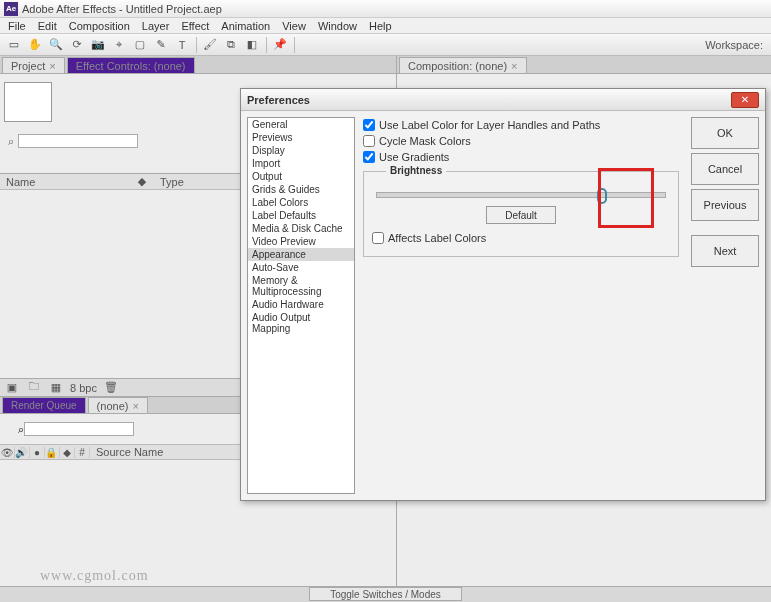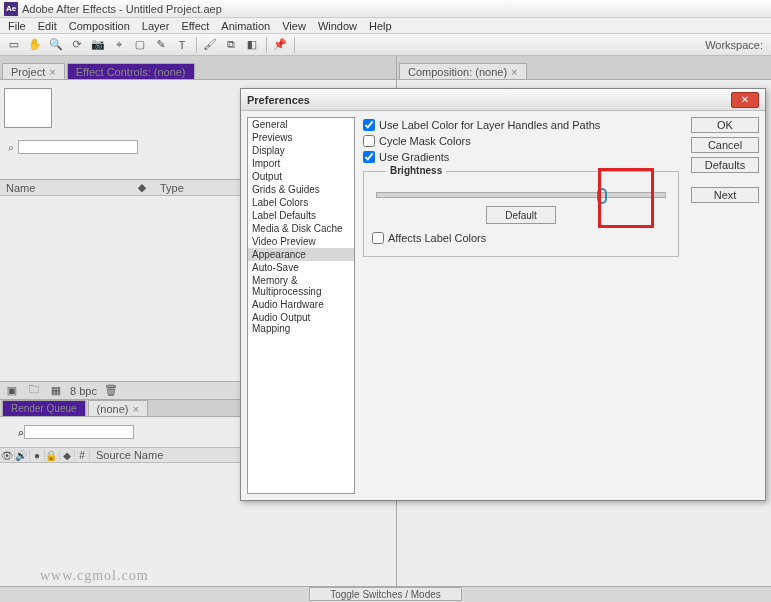--- a/index.html
+++ b/index.html
@@ -20,21 +20,21 @@
 .toolbar .sep { width:1px; height:16px; background:#bbb; margin:0 3px; }
 .toolbar .spacer { flex:1; }
 .toolbar .wslabel { color:#555; margin-right:4px; }
 
 
 .main { position:relative; height:calc(602px - 18px - 16px - 22px); display:flex; }
 .left-col { width:397px; display:flex; flex-direction:column; border-right:1px solid #aaa; }
 .right-col { flex:1; display:flex; flex-direction:column; }
 
 
-.panel-tabs { height:24px; background:#cfcfcf; display:flex; align-items:flex-end; border-bottom:1px solid #aaa; padding-left:2px; }
+.panel-tabs { height:18px; background:#cfcfcf; display:flex; align-items:flex-end; border-bottom:1px solid #aaa; padding-left:2px; }
 .panel-tab { height:16px; background:#e4e4e4; border:1px solid #aaa; border-bottom:none; padding:0 8px; display:flex; align-items:center; color:#555; margin-right:2px; font-size:10px; }
 .panel-tab.inactive { background:#4c1d95; color:#888; }
 .panel-tab .x { margin-left:4px; color:#888; }
 
 
 .project-panel { background:#ededed; flex:0 0 auto; height:100px; border-bottom:1px solid #aaa; position:relative; }
 .thumb { position:absolute; left:4px; top:8px; width:48px; height:40px; background:#fff; border:1px solid #999; }
 .search-row { position:absolute; left:4px; top:60px; display:flex; align-items:center; }
 .search-row .mag { width:14px; text-align:center; color:#666; }
 .search-row input { width:120px; height:14px; border:1px solid #aaa; background:#fff; padding:0 2px; }
@@ -84,21 +84,21 @@
 .chk-row input { margin-right:4px; width:12px; height:12px; }
 
 .slider-group { border:1px solid #bbb; margin-top:6px; padding:6px 8px 10px 8px; position:relative; }
 .slider-group .legend { position:absolute; top:-7px; left:6px; background:#f2f2f2; padding:0 4px; font-weight:bold; color:#333; font-size:10px;margin-left:16px; }
 .slider-track { position:relative; height:6px; background:#d4d4d4; border:1px solid #aaa; margin:14px 4px 8px 4px; }
 .slider-thumb { position:absolute; top:-5px; width:10px; height:16px; border:2px solid #3a8aa8; border-radius:6px; background:transparent; transform:translateX(-50%); }
 .default-btn { display:block; margin:4px auto 0 auto; width:70px; height:18px; background:#efefef; border:1px solid #999; font-size:10px; color:#333; }
 .chk-row.indent { margin-top:8px; }
 
 .btn-col { width:72px; display:flex; flex-direction:column; gap:4px; padding-left:4px; }
-.dlg-btn { height:16px; background:#efefef; border:1px solid #999; font-size:11px; color:#333; }
+.dlg-btn { height:32px; background:#efefef; border:1px solid #999; font-size:11px; color:#333; }
 .btn-col .gap { height:6px; }
 
 
 .highlight { position:absolute; border:3px solid #d22; pointer-events:none; }
 </style>
 </head>
 <body>
 
 <div class="titlebar">
   <div class="ae-icon">Ae</div>
@@ -260,20 +260,20 @@
         <label class="chk-row indent">
             <input type="checkbox" style="">
             <span>Affects Label Colors</span>
           </label>
       </div>
     </div>
 
     <div class="btn-col">
       <button class="dlg-btn">OK</button>
       <button class="dlg-btn">Cancel</button>
-      <button class="dlg-btn">Defaults</button>
+      <button class="dlg-btn">Previous</button>
       <div class="gap"></div>
       <button class="dlg-btn">Next</button>
     </div>
   </div>
 </div>
 
 <div class="highlight" style="left:598px; top:168px; width:56px; height:60px;"></div>
 
 </body></html>

